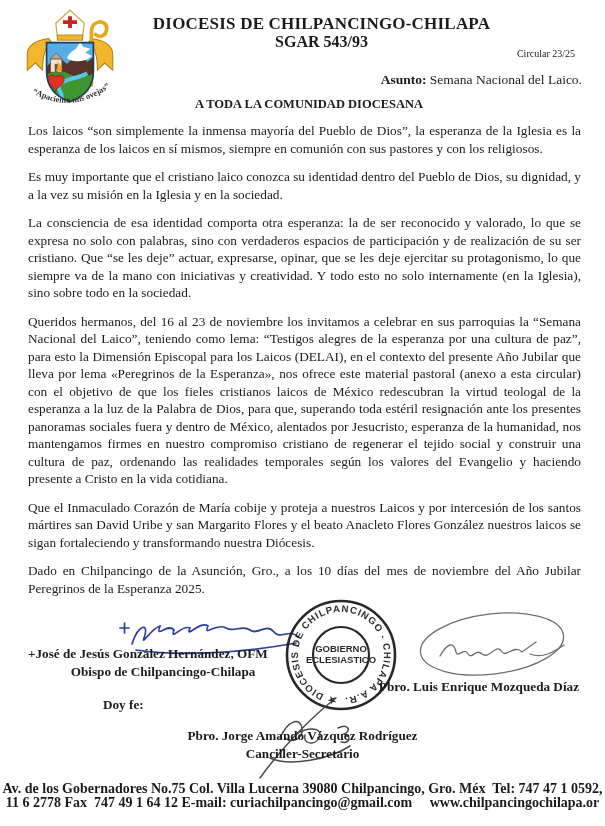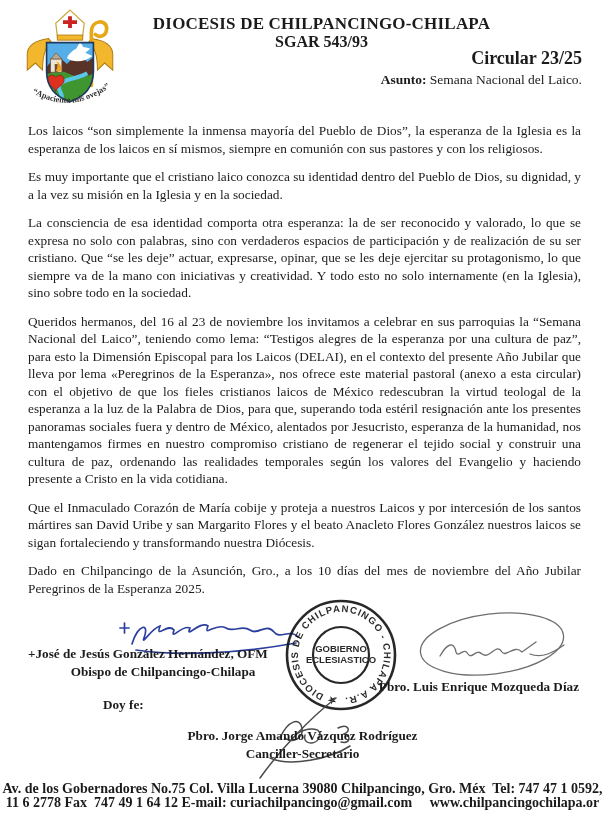--- a/index.html
+++ b/index.html
@@ -3,21 +3,21 @@
 <meta charset="utf-8">
 <style>
   html,body{margin:0;padding:0;background:#ffffff;}
   .page{position:relative;width:605px;height:826px;background:#ffffff;overflow:hidden;
         font-family:"Liberation Serif","DejaVu Serif",serif;color:#1b1b1b;}
   .logo{position:absolute;left:14px;top:5px;width:112px;height:114px;}
   .title{position:absolute;left:38px;right:0;top:14px;text-align:center;
          font-weight:bold;font-size:17px;letter-spacing:.2px;}
   .sgar{position:absolute;left:38px;right:0;top:33px;text-align:center;
         font-weight:bold;font-size:16px;}
-  .circular{position:absolute;right:23px;top:48px;font-weight:bold;font-size:18px;}
+  .circular{position:absolute;right:30px;top:48px;font-weight:normal;font-size:10px;}
   .subject{position:absolute;right:23px;top:72px;font-size:13.5px;}
   .subject b{font-weight:bold;}
   .addressee{position:absolute;left:195px;top:97px;font-weight:bold;font-size:12.5px;}
   .body{position:absolute;left:28px;right:24px;top:122px;font-size:13.3px;
         line-height:17.5px;text-align:justify;}
   .body p{margin:0 0 11px 0;}
   .body b{font-weight:normal;}
   .abs{position:absolute;}
   .name{font-weight:bold;font-size:13.2px;white-space:nowrap;}
   .center{text-align:center;}
@@ -75,20 +75,21 @@
     <path id="mottoArc" d="M16,84 Q55,108 94,80" fill="none"></path>
     <text font-size="8.2" font-family="Liberation Serif, serif" fill="#333333" font-weight="bold">
       <textPath href="#mottoArc" startOffset="2">“Apacienta  mis ovejas”</textPath>
     </text>
   </svg>
 
   <div class="title">DIOCESIS DE CHILPANCINGO-CHILAPA</div>
   <div class="sgar">SGAR 543/93</div>
   <div class="circular">Circular 23/25</div>
   <div class="subject"><b>Asunto:</b><span> Semana Nacional del Laico.</span></div>
+  <div class="addressee">A TODA LA COMUNIDAD DIOCESANA</div>
 
   <div class="body">
       <p><span>Los laicos “son simplemente la inmensa mayoría del Pueblo de Dios”, la esperanza de la Iglesia es la esperanza de los laicos en sí mismos, siempre en comunión con sus pastores y con los religiosos.</span></p>
       <p><span>Es muy importante que el cristiano laico conozca su identidad dentro del Pueblo de Dios, su dignidad, y a la vez su misión en la Iglesia y en la sociedad.</span></p>
       <p><span>La consciencia de esa identidad comporta otra esperanza: la de ser reconocido y valorado, lo que se expresa no solo con palabras, sino con verdaderos espacios de participación y de realización de su ser cristiano. Que “se les deje” actuar, expresarse, opinar, que se les deje ejercitar su protagonismo, lo que siempre va de la mano con iniciativas y creatividad. Y todo esto no solo internamente (en la Iglesia), sino sobre todo en la sociedad.</span></p>
       <p><span>Queridos hermanos, del </span><b>16 al 23 de noviembre</b><span> los invitamos a celebrar en sus parroquias la </span><b>“Semana Nacional del Laico”,</b><span> teniendo como lema: “Testigos alegres de la esperanza por una cultura de paz”, para esto la Dimensión Episcopal para los Laicos (DELAI), en el contexto del presente Año Jubilar que lleva por lema «Peregrinos de la Esperanza»,  nos ofrece este material pastoral (anexo a esta circular) con el objetivo de que los fieles cristianos laicos de México redescubran la virtud teologal de la esperanza a la luz de la Palabra de Dios, para que, superando toda estéril resignación ante los presentes panoramas sociales fuera y dentro de México, alentados por Jesucristo, esperanza de la humanidad, nos mantengamos firmes en nuestro compromiso cristiano de regenerar el tejido social y construir una cultura de paz, ordenando las realidades temporales según los valores del Evangelio y haciendo presente a Cristo en la vida cotidiana.</span></p>
       <p><span>Que el Inmaculado Corazón de María cobije y proteja a nuestros Laicos y por intercesión de los santos mártires san David Uribe y san Margarito Flores y el beato Anacleto Flores González nuestros laicos se sigan fortaleciendo y transformando nuestra Diócesis.</span></p>
       <p><span>Dado en Chilpancingo de la Asunción, Gro., a los 10 días del mes de noviembre del Año Jubilar Peregrinos de la Esperanza 2025.</span></p>
     </div>
 

